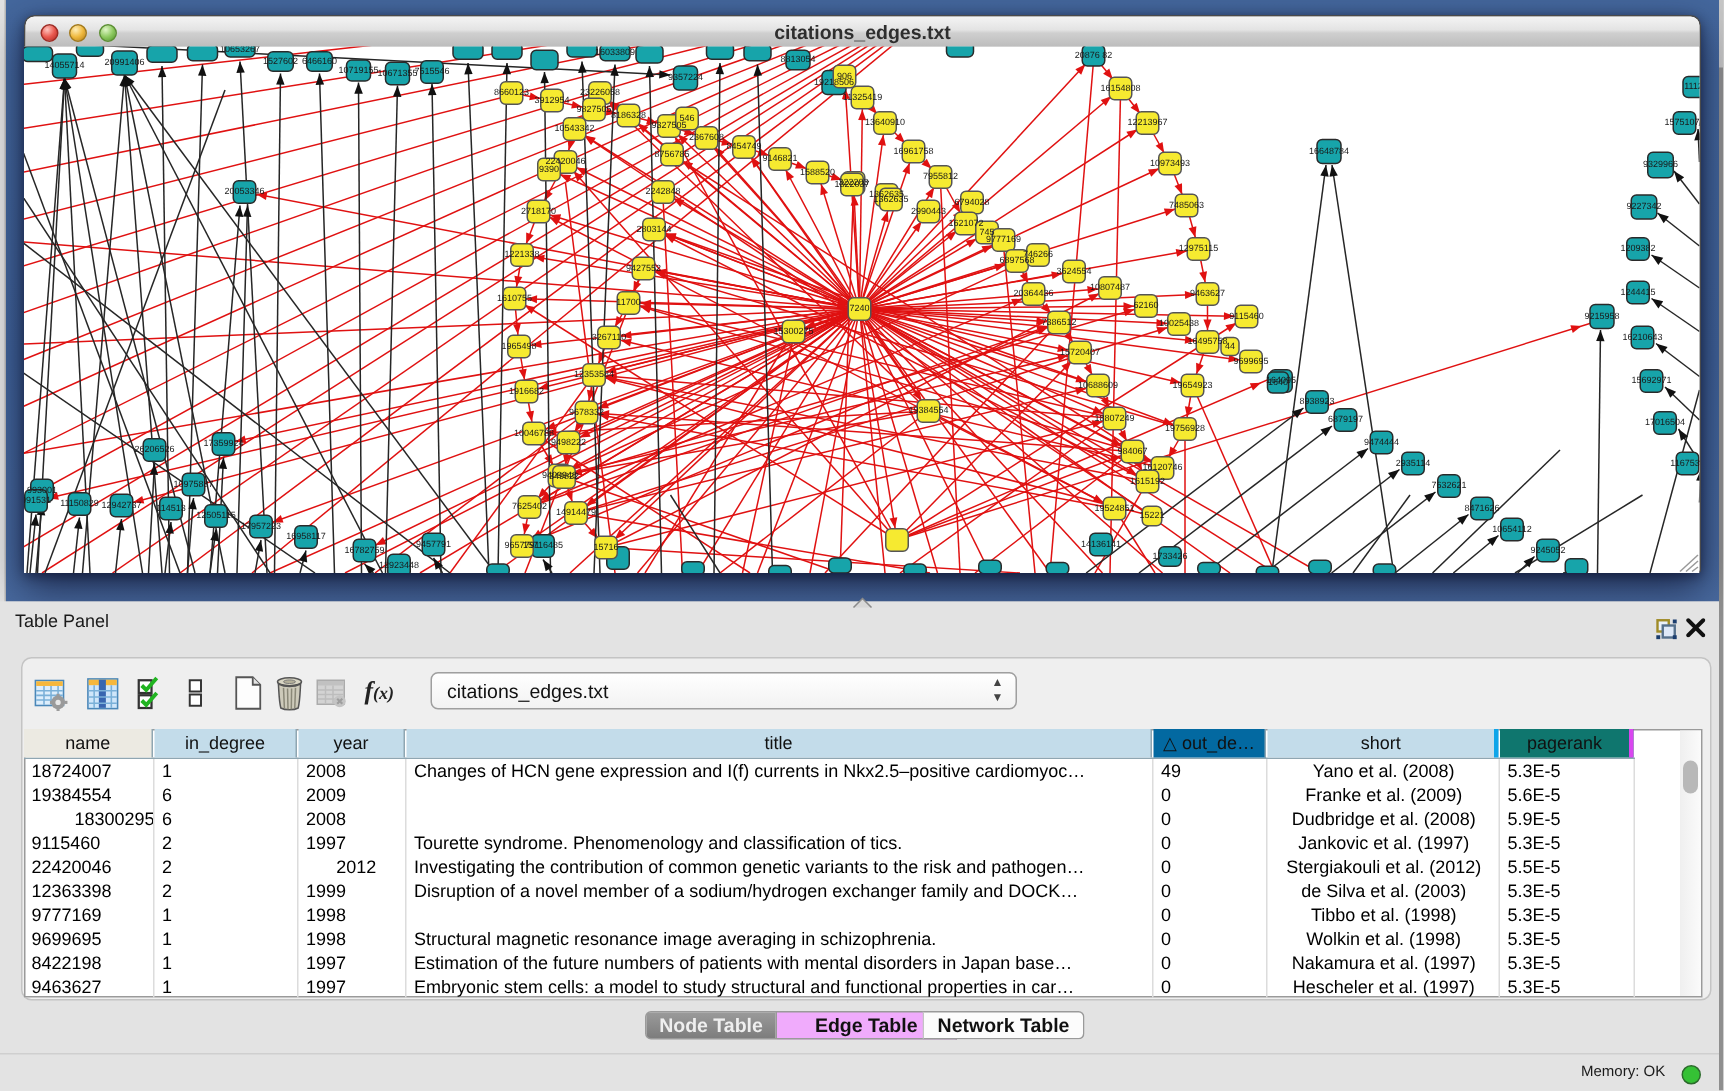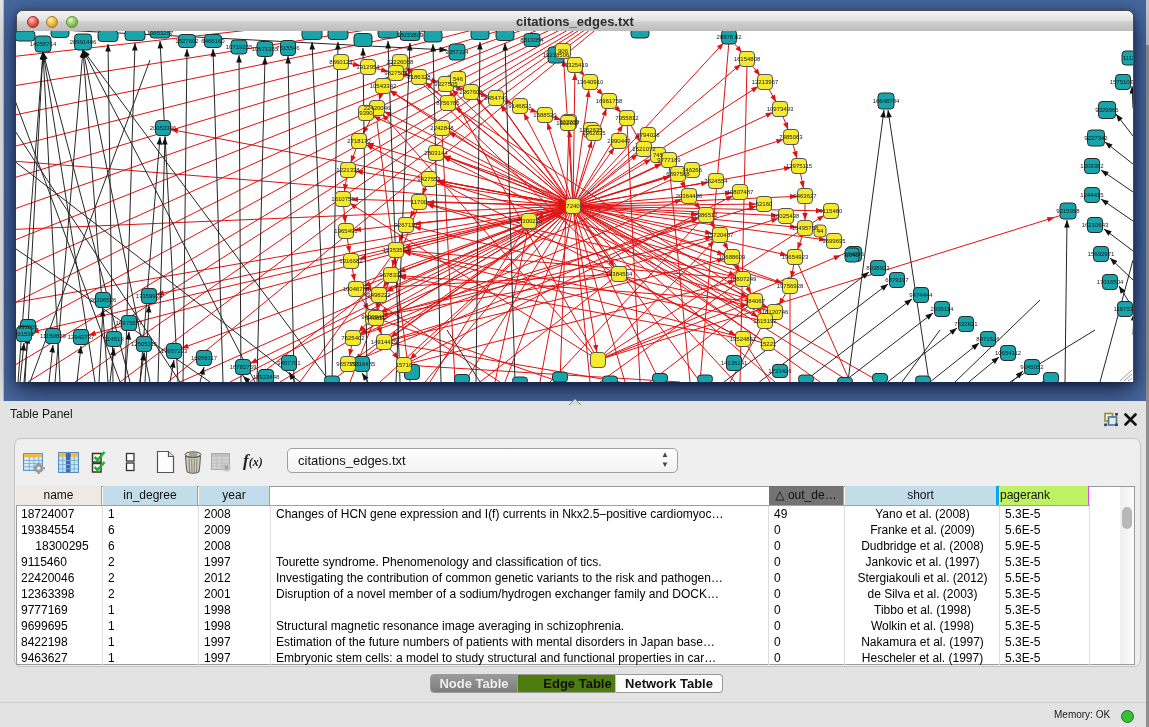--- a/index.html
+++ b/index.html
@@ -980,72 +980,73 @@
         <path d="M15.8 15.8 l3.4 3.4 M19.2 15.8 l-3.4 3.4" stroke="#909090" stroke-width="1.4"></path>
 </svg></div>
  <div style="position:absolute;left:228px;top:12px;font-size:17px;font-style:italic;font-weight:bold;font-family:'Liberation Serif',serif;color:#222">f<span style="font-size:12px">(x)</span></div>
  <div class="dd">citations_edges.txt<span class="arr">▲<br>▼</span></div>
 </div>
 <div class="tblwrap"></div>
 <div class="thead">
     <div style="position:absolute;left:0px;top:0;width:86px;height:19px;background:#eceae2;border-right:1px solid #8fa6b2;line-height:19px;text-align:center;overflow:hidden">name</div>
     <div style="position:absolute;left:87px;top:0;width:95px;height:19px;background:#c3dcea;border-right:1px solid #8fa6b2;line-height:19px;text-align:center;overflow:hidden">in_degree</div>
     <div style="position:absolute;left:183px;top:0;width:71px;height:19px;background:#c3dcea;border-right:1px solid #8fa6b2;line-height:19px;text-align:center;overflow:hidden">year</div>
-    <div style="position:absolute;left:753px;top:0;width:75px;height:19px;background:#737373;border-right:1px solid #8fa6b2;line-height:19px;text-align:center;overflow:hidden">△ out_de…</div>
+    <div style="position:absolute;left:255px;top:0;width:497px;height:19px;background:#c3dcea;border-right:1px solid #8fa6b2;line-height:19px;text-align:center;overflow:hidden">title</div>
+    <div style="position:absolute;left:753px;top:0;width:75px;height:19px;background:#0369a1;border-right:1px solid #8fa6b2;line-height:19px;text-align:center;overflow:hidden">△ out_de…</div>
     <div style="position:absolute;left:829px;top:0;width:154px;height:19px;background:#c3dcea;border-right:3px solid #0ea5e9;line-height:19px;text-align:center;overflow:hidden">short</div>
-    <div style="position:absolute;left:984px;top:0;width:89px;height:19px;background:#bef264;border-right:1px solid #d946ef;line-height:19px;overflow:hidden">pagerank</div>
+    <div style="position:absolute;left:984px;top:0;width:89px;height:19px;background:#0f766e;border-right:3px solid #d946ef;line-height:19px;text-align:center;overflow:hidden">pagerank</div>
   </div>
 <div class="tbody">
     <div style="position:absolute;left:16px;top:506px;width:1074px;height:16px;line-height:16px">
       <div style="position:absolute;left:0px;top:0;width:87px;height:16px;padding-left:5px;text-align:left;overflow:hidden;white-space:nowrap">18724007</div>
       <div style="position:absolute;left:87px;top:0;width:96px;height:16px;padding-left:5px;text-align:left;overflow:hidden;white-space:nowrap">1</div>
       <div style="position:absolute;left:183px;top:0;width:72px;height:16px;padding-left:5px;text-align:left;overflow:hidden;white-space:nowrap">2008</div>
       <div style="position:absolute;left:255px;top:0;width:498px;height:16px;padding-left:5px;text-align:left;overflow:hidden;white-space:nowrap">Changes of HCN gene expression and I(f) currents in Nkx2.5–positive cardiomyoc…</div>
       <div style="position:absolute;left:753px;top:0;width:76px;height:16px;padding-left:5px;text-align:left;overflow:hidden;white-space:nowrap">49</div>
       <div style="position:absolute;left:829px;top:0;width:155px;height:16px;text-align:center;overflow:hidden;white-space:nowrap">Yano et al. (2008)</div>
       <div style="position:absolute;left:984px;top:0;width:90px;height:16px;padding-left:5px;text-align:left;overflow:hidden;white-space:nowrap">5.3E-5</div>
     </div>
     <div style="position:absolute;left:16px;top:522px;width:1074px;height:16px;line-height:16px">
       <div style="position:absolute;left:0px;top:0;width:87px;height:16px;padding-left:5px;text-align:left;overflow:hidden;white-space:nowrap">19384554</div>
       <div style="position:absolute;left:87px;top:0;width:96px;height:16px;padding-left:5px;text-align:left;overflow:hidden;white-space:nowrap">6</div>
       <div style="position:absolute;left:183px;top:0;width:72px;height:16px;padding-left:5px;text-align:left;overflow:hidden;white-space:nowrap">2009</div>
       <div style="position:absolute;left:753px;top:0;width:76px;height:16px;padding-left:5px;text-align:left;overflow:hidden;white-space:nowrap">0</div>
       <div style="position:absolute;left:829px;top:0;width:155px;height:16px;text-align:center;overflow:hidden;white-space:nowrap">Franke et al. (2009)</div>
       <div style="position:absolute;left:984px;top:0;width:90px;height:16px;padding-left:5px;text-align:left;overflow:hidden;white-space:nowrap">5.6E-5</div>
     </div>
     <div style="position:absolute;left:16px;top:538px;width:1074px;height:16px;line-height:16px">
-      <div style="position:absolute;left:0px;top:0;width:87px;height:16px;padding-left:5px;text-align:center;overflow:hidden;white-space:nowrap">18300295</div>
+      <div style="position:absolute;left:0px;top:0;width:87px;height:16px;padding-left:5px;text-align:right;overflow:hidden;white-space:nowrap">18300295</div>
       <div style="position:absolute;left:87px;top:0;width:96px;height:16px;padding-left:5px;text-align:left;overflow:hidden;white-space:nowrap">6</div>
       <div style="position:absolute;left:183px;top:0;width:72px;height:16px;padding-left:5px;text-align:left;overflow:hidden;white-space:nowrap">2008</div>
       <div style="position:absolute;left:753px;top:0;width:76px;height:16px;padding-left:5px;text-align:left;overflow:hidden;white-space:nowrap">0</div>
       <div style="position:absolute;left:829px;top:0;width:155px;height:16px;text-align:center;overflow:hidden;white-space:nowrap">Dudbridge et al. (2008)</div>
       <div style="position:absolute;left:984px;top:0;width:90px;height:16px;padding-left:5px;text-align:left;overflow:hidden;white-space:nowrap">5.9E-5</div>
     </div>
     <div style="position:absolute;left:16px;top:554px;width:1074px;height:16px;line-height:16px">
       <div style="position:absolute;left:0px;top:0;width:87px;height:16px;padding-left:5px;text-align:left;overflow:hidden;white-space:nowrap">9115460</div>
       <div style="position:absolute;left:87px;top:0;width:96px;height:16px;padding-left:5px;text-align:left;overflow:hidden;white-space:nowrap">2</div>
       <div style="position:absolute;left:183px;top:0;width:72px;height:16px;padding-left:5px;text-align:left;overflow:hidden;white-space:nowrap">1997</div>
       <div style="position:absolute;left:255px;top:0;width:498px;height:16px;padding-left:5px;text-align:left;overflow:hidden;white-space:nowrap">Tourette syndrome. Phenomenology and classification of tics.</div>
       <div style="position:absolute;left:753px;top:0;width:76px;height:16px;padding-left:5px;text-align:left;overflow:hidden;white-space:nowrap">0</div>
       <div style="position:absolute;left:829px;top:0;width:155px;height:16px;text-align:center;overflow:hidden;white-space:nowrap">Jankovic et al. (1997)</div>
       <div style="position:absolute;left:984px;top:0;width:90px;height:16px;padding-left:5px;text-align:left;overflow:hidden;white-space:nowrap">5.3E-5</div>
     </div>
     <div style="position:absolute;left:16px;top:570px;width:1074px;height:16px;line-height:16px">
       <div style="position:absolute;left:0px;top:0;width:87px;height:16px;padding-left:5px;text-align:left;overflow:hidden;white-space:nowrap">22420046</div>
       <div style="position:absolute;left:87px;top:0;width:96px;height:16px;padding-left:5px;text-align:left;overflow:hidden;white-space:nowrap">2</div>
-      <div style="position:absolute;left:183px;top:0;width:72px;height:16px;padding-left:5px;text-align:left;overflow:hidden;white-space:nowrap">2012</div>
+      <div style="position:absolute;left:183px;top:0;width:72px;height:16px;padding-left:5px;text-align:center;overflow:hidden;white-space:nowrap">2012</div>
       <div style="position:absolute;left:255px;top:0;width:498px;height:16px;padding-left:5px;text-align:left;overflow:hidden;white-space:nowrap">Investigating the contribution of common genetic variants to the risk and pathogen…</div>
       <div style="position:absolute;left:753px;top:0;width:76px;height:16px;padding-left:5px;text-align:left;overflow:hidden;white-space:nowrap">0</div>
       <div style="position:absolute;left:829px;top:0;width:155px;height:16px;text-align:center;overflow:hidden;white-space:nowrap">Stergiakouli et al. (2012)</div>
       <div style="position:absolute;left:984px;top:0;width:90px;height:16px;padding-left:5px;text-align:left;overflow:hidden;white-space:nowrap">5.5E-5</div>
     </div>
     <div style="position:absolute;left:16px;top:586px;width:1074px;height:16px;line-height:16px">
       <div style="position:absolute;left:0px;top:0;width:87px;height:16px;padding-left:5px;text-align:left;overflow:hidden;white-space:nowrap">12363398</div>
       <div style="position:absolute;left:87px;top:0;width:96px;height:16px;padding-left:5px;text-align:left;overflow:hidden;white-space:nowrap">2</div>
-      <div style="position:absolute;left:183px;top:0;width:72px;height:16px;padding-left:5px;text-align:left;overflow:hidden;white-space:nowrap">2001</div>
+      <div style="position:absolute;left:183px;top:0;width:72px;height:16px;padding-left:5px;text-align:left;overflow:hidden;white-space:nowrap">1999</div>
       <div style="position:absolute;left:255px;top:0;width:498px;height:16px;padding-left:5px;text-align:left;overflow:hidden;white-space:nowrap">Disruption of a novel member of a sodium/hydrogen exchanger family and DOCK…</div>
       <div style="position:absolute;left:753px;top:0;width:76px;height:16px;padding-left:5px;text-align:left;overflow:hidden;white-space:nowrap">0</div>
       <div style="position:absolute;left:829px;top:0;width:155px;height:16px;text-align:center;overflow:hidden;white-space:nowrap">de Silva et al. (2003)</div>
       <div style="position:absolute;left:984px;top:0;width:90px;height:16px;padding-left:5px;text-align:left;overflow:hidden;white-space:nowrap">5.3E-5</div>
     </div>
     <div style="position:absolute;left:16px;top:602px;width:1074px;height:16px;line-height:16px">
       <div style="position:absolute;left:0px;top:0;width:87px;height:16px;padding-left:5px;text-align:left;overflow:hidden;white-space:nowrap">9777169</div>
       <div style="position:absolute;left:87px;top:0;width:96px;height:16px;padding-left:5px;text-align:left;overflow:hidden;white-space:nowrap">1</div>
       <div style="position:absolute;left:183px;top:0;width:72px;height:16px;padding-left:5px;text-align:left;overflow:hidden;white-space:nowrap">1998</div>
       <div style="position:absolute;left:753px;top:0;width:76px;height:16px;padding-left:5px;text-align:left;overflow:hidden;white-space:nowrap">0</div>
@@ -1084,17 +1085,17 @@
 <div class="vline" style="left:198px"></div>
 <div class="vline" style="left:270px"></div>
 <div class="vline" style="left:768px"></div>
 <div class="vline" style="left:844px"></div>
 <div class="vline" style="left:999px"></div>
 <div class="vline" style="left:1089px"></div>
 <div class="sbar"></div>
 <div class="thumb"></div>
 <div class="tabs">
  <div class="tab" style="left:0;width:88px;background:linear-gradient(180deg,#9a9a9a,#7d7d7d);color:#efefef;border-radius:4px 0 0 4px">Node Table</div>
- <div class="tab" style="left:88px;width:120px;background:#4d7c0f;color:#111;border-left:none">Edge Table</div>
+ <div class="tab" style="left:88px;width:120px;background:#f0abfc;color:#111;border-left:none">Edge Table</div>
  <div class="tab" style="left:185px;width:108px;background:#fcfcfc;color:#111;border-left:1px solid #c4c4c4;border-radius:0 4px 4px 0">Network Table</div>
 </div>
 <div class="statusline"></div>
 <div class="mem">Memory: OK</div>
 <div class="memdot"></div>
 </body></html>

